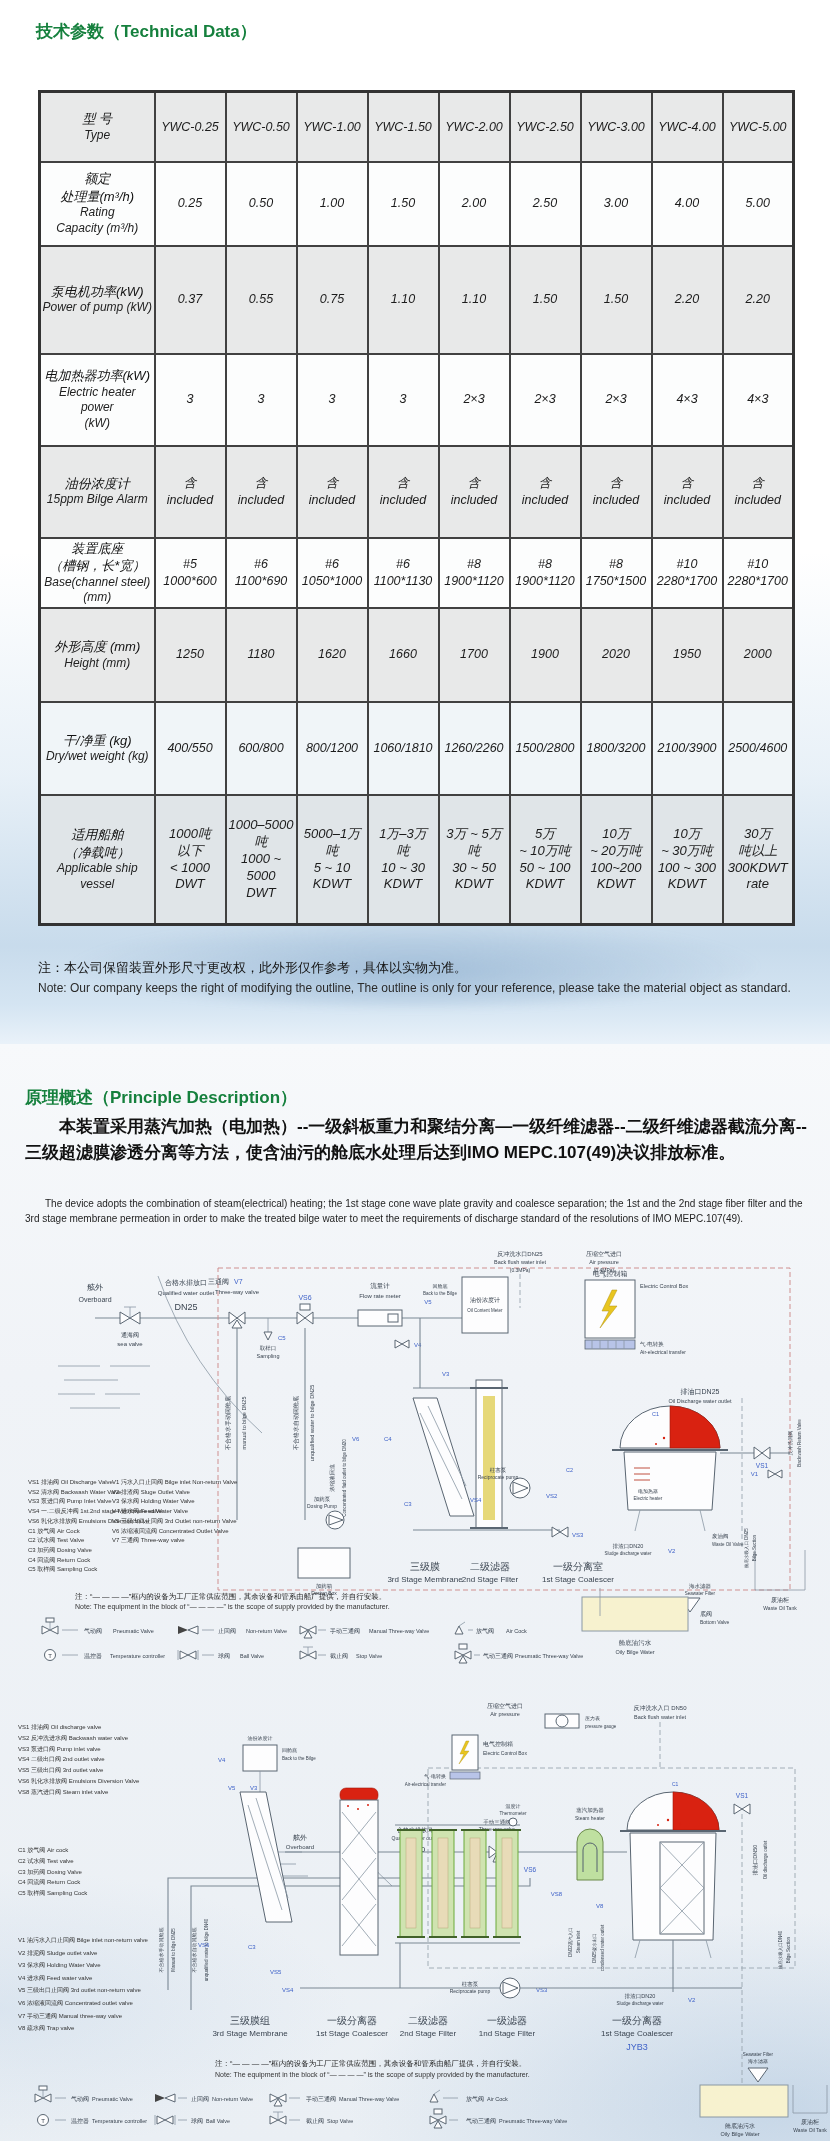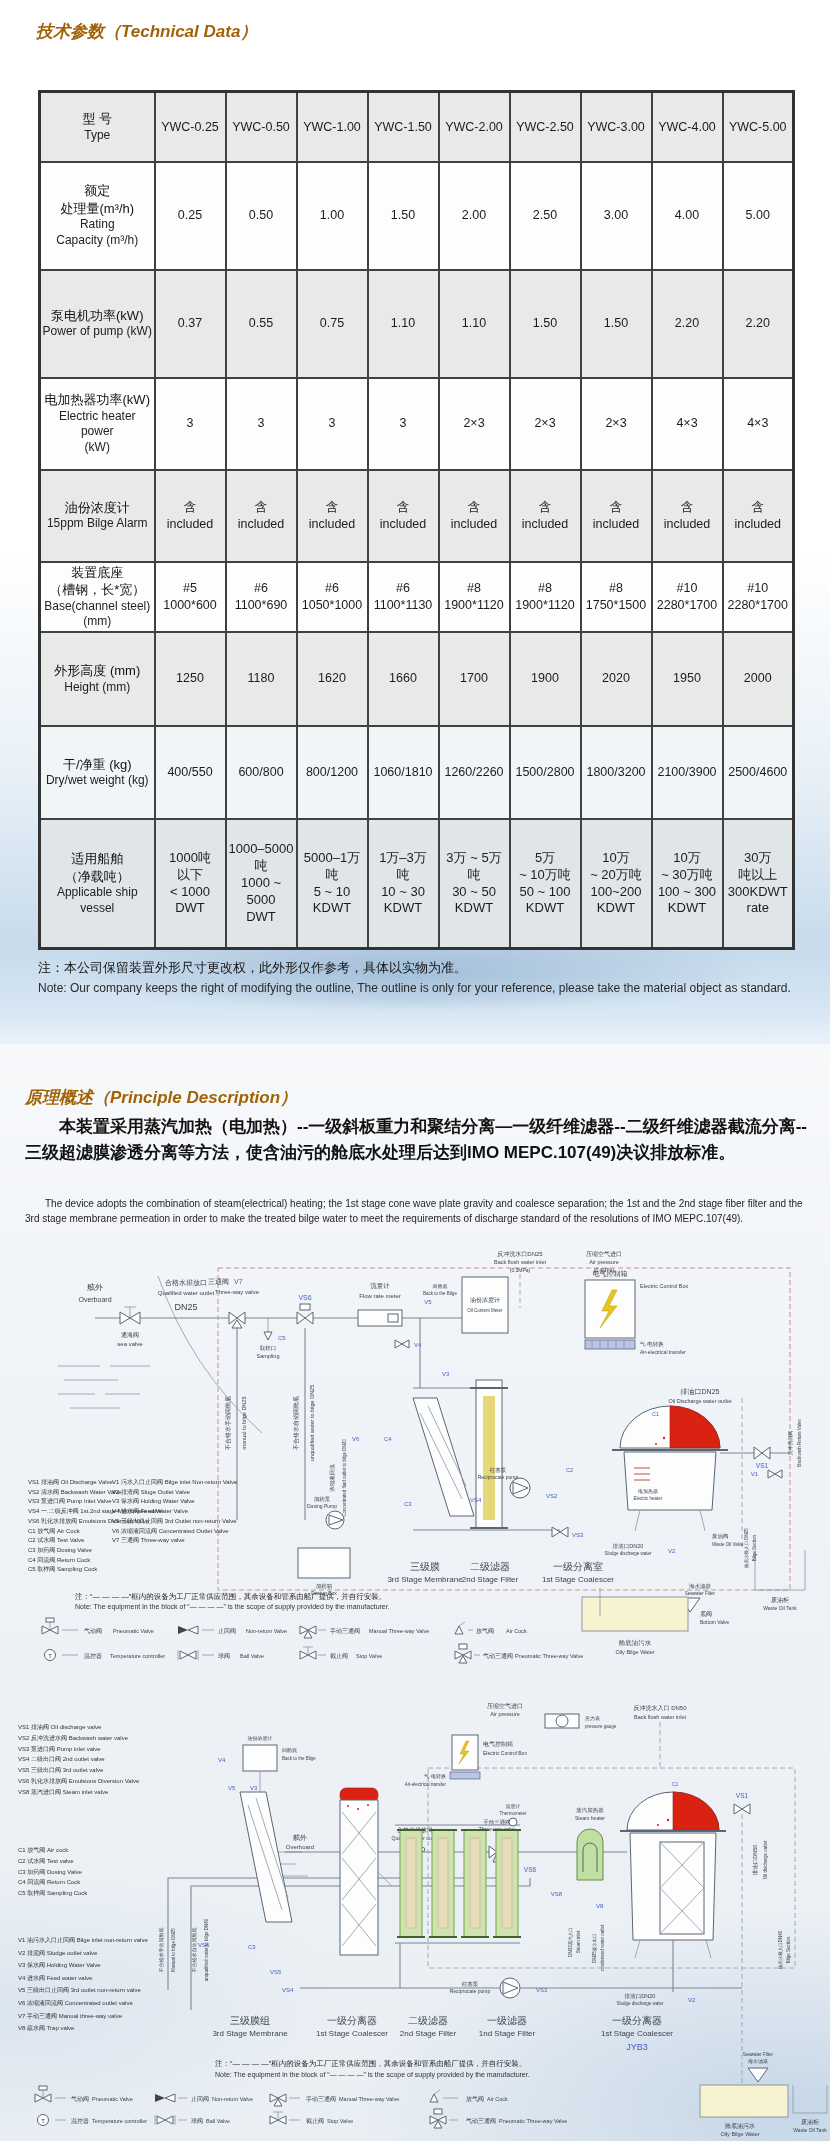--- a/index.html
+++ b/index.html
@@ -8,31 +8,31 @@
   .band-photo{position:absolute;left:0;top:552px;width:830px;height:492px;z-index:0;
     background:linear-gradient(180deg,rgba(214,230,242,0) 0%,rgba(198,219,236,.40) 45%,
       rgba(166,197,224,.62) 80%,rgba(205,224,240,.85) 92%,rgba(232,241,249,.95) 100%);}
   .ship-blob{position:absolute;left:70px;top:368px;width:690px;height:86px;border-radius:50%;
     background:radial-gradient(ellipse at 50% 60%,rgba(110,150,190,.45),rgba(110,150,190,0) 72%);
     filter:blur(5px);}
   .band-lower{position:absolute;left:0;top:1044px;width:830px;height:1097px;z-index:0;
     background:radial-gradient(620px 280px at 94% 97%,rgba(140,175,210,.38),rgba(140,175,210,0) 70%),
                radial-gradient(500px 200px at 0% 88%,rgba(160,190,220,.22),rgba(160,190,220,0) 70%),
                linear-gradient(180deg,#f7f9fb 0%,#f0f3f7 30%,#eaeff4 100%);}
-  .sec-title{position:absolute;left:36px;font-size:17px;font-weight:bold;color:#a16207;z-index:3;font-style:italic;}
+  .sec-title{position:absolute;left:36px;font-size:17px;font-weight:bold;color:#15803d;z-index:3;}
   #title-tech{top:20px;}
   #title-principle{top:1086px;left:25px;}
   table.spec{position:absolute;left:38px;top:90px;width:757px;border-collapse:collapse;
     table-layout:fixed;z-index:2;background:transparent;}
   table.spec th,table.spec td{border:2px solid #414141;text-align:center;vertical-align:middle;
     padding:1px;font-weight:normal;}
-  table.spec{border:3px solid #333;}
+  table.spec{border:3px solid #333;font-style:italic;}
   col.lbl{width:115px;}
   thead tr{height:70px;background:#e8e9e9;}
-  tbody tr:nth-child(1){height:108px;background:#fcfdfd;}
+  tbody tr:nth-child(1){height:84px;background:#fcfdfd;}
   tbody tr:nth-child(2){height:108px;background:#e8e9e9;}
   tbody tr:nth-child(3){height:92px;background:#fcfdfd;}
   tbody tr:nth-child(4){height:92px;background:#e8e9e9;}
   tbody tr:nth-child(5){height:68px;background:#fcfdfd;}
   tbody tr:nth-child(6){height:94px;background:#e8e9e9;}
   tbody tr:nth-child(7){height:93px;background:#f0f5f8;}
   tbody tr:nth-child(8){height:130px;background:#e0e5e8;}
   .rowlabel .zh{font-size:13px;color:#111;white-space:pre-line;line-height:1.35;}
   .rowlabel .en{font-size:12px;color:#222;white-space:pre-line;line-height:1.3;}
   th.modelhead{font-size:12.5px;}

